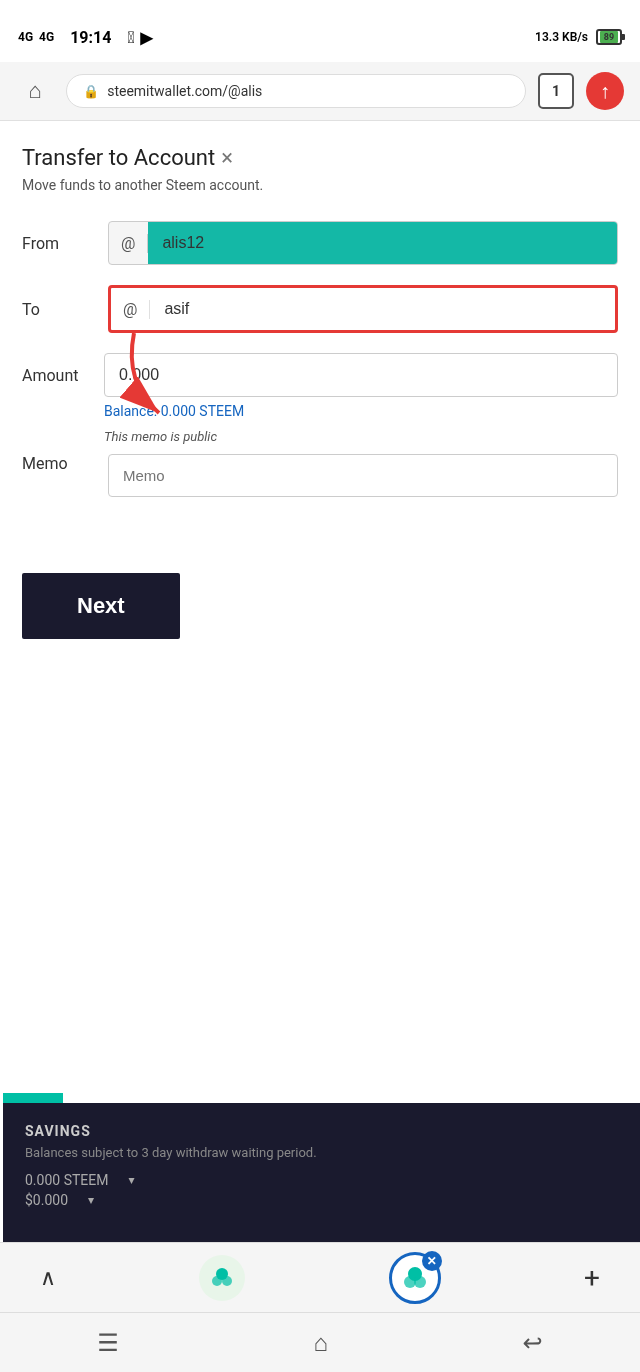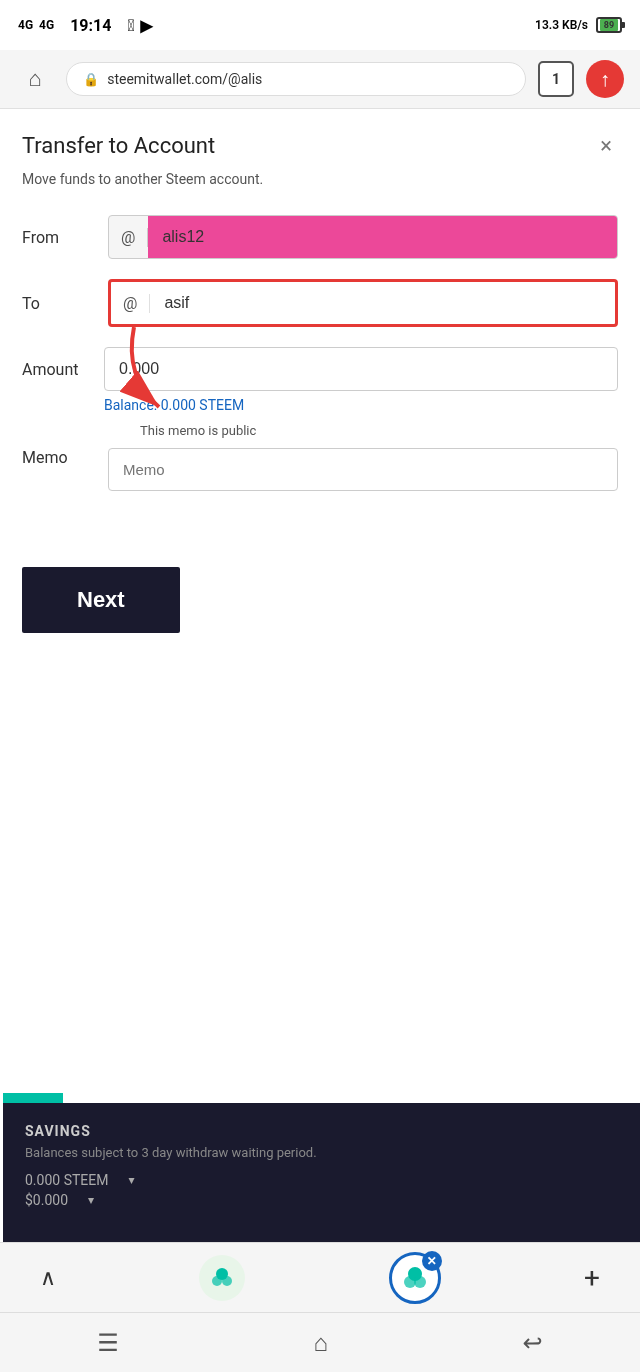--- a/index.html
+++ b/index.html
@@ -15,20 +15,21 @@
     
     .status-bar {
       background: #fff;
       height: 50px;
       display: flex;
       align-items: center;
       justify-content: space-between;
       padding: 0 18px;
       font-size: 15px;
       font-weight: 600;
+      margin-top: 12px;
     }
     .status-left {
       display: flex;
       align-items: center;
       gap: 6px;
       font-size: 13px;
     }
     .status-time { font-size: 16px; font-weight: 700; margin: 0 10px; }
     .status-right {
       display: flex; align-items: center; gap: 8px; font-size: 12px;
@@ -93,23 +94,23 @@
       color: #fff; font-size: 20px;
     }
 
     
     .main-content {
       background: #fff;
       padding: 24px 22px;
     }
     .dialog-header {
       display: flex;
-      justify-content: space-between;
+      justify-content: flex-start;
       align-items: flex-start;
-      margin-bottom: 12px;
+      margin-bottom: 6px;
     }
     .dialog-title {
       font-size: 22px;
       font-weight: 400;
       color: #222;
     }
     .close-btn {
       font-size: 22px;
       color: #777;
       cursor: pointer;
@@ -219,22 +220,23 @@
       font-size: 14px;
       color: #1565c0;
       margin-left: 82px;
       margin-bottom: 10px;
       display: block;
       text-decoration: none;
     }
     .memo-hint {
       font-size: 13px;
       color: #555;
-      margin-left: 118px;
+      margin-left: 82px;
       margin-bottom: 10px;
+      font-style: italic;
     }
     .memo-input {
       width: 100%;
       border: 1px solid #ccc;
       border-radius: 4px;
       padding: 12px 14px;
       font-size: 15px;
       color: #999;
       background: #fff;
       outline: none;
@@ -425,21 +427,21 @@
       <h1 class="dialog-title">Transfer to Account</h1>
       <span class="close-btn">×</span>
     </div>
     <p class="dialog-subtitle">Move funds to another Steem account.</p>
 
     
     <div class="form-row">
       <label class="form-label">From</label>
       <div class="input-wrapper">
         <span class="at-sign">@</span>
-        <input class="text-input" type="text" value="alis12" readonly="" style="background: #ec4899;">
+        <input class="text-input" type="text" value="alis12" readonly="" style="background: #14b8a6;">
       </div>
     </div>
 
     
     <div class="form-row">
       <label class="form-label">To</label>
       <div class="input-wrapper highlighted">
         <span class="at-sign">@</span>
         <input class="text-input" type="text" value="asif" style="">
       </div>

